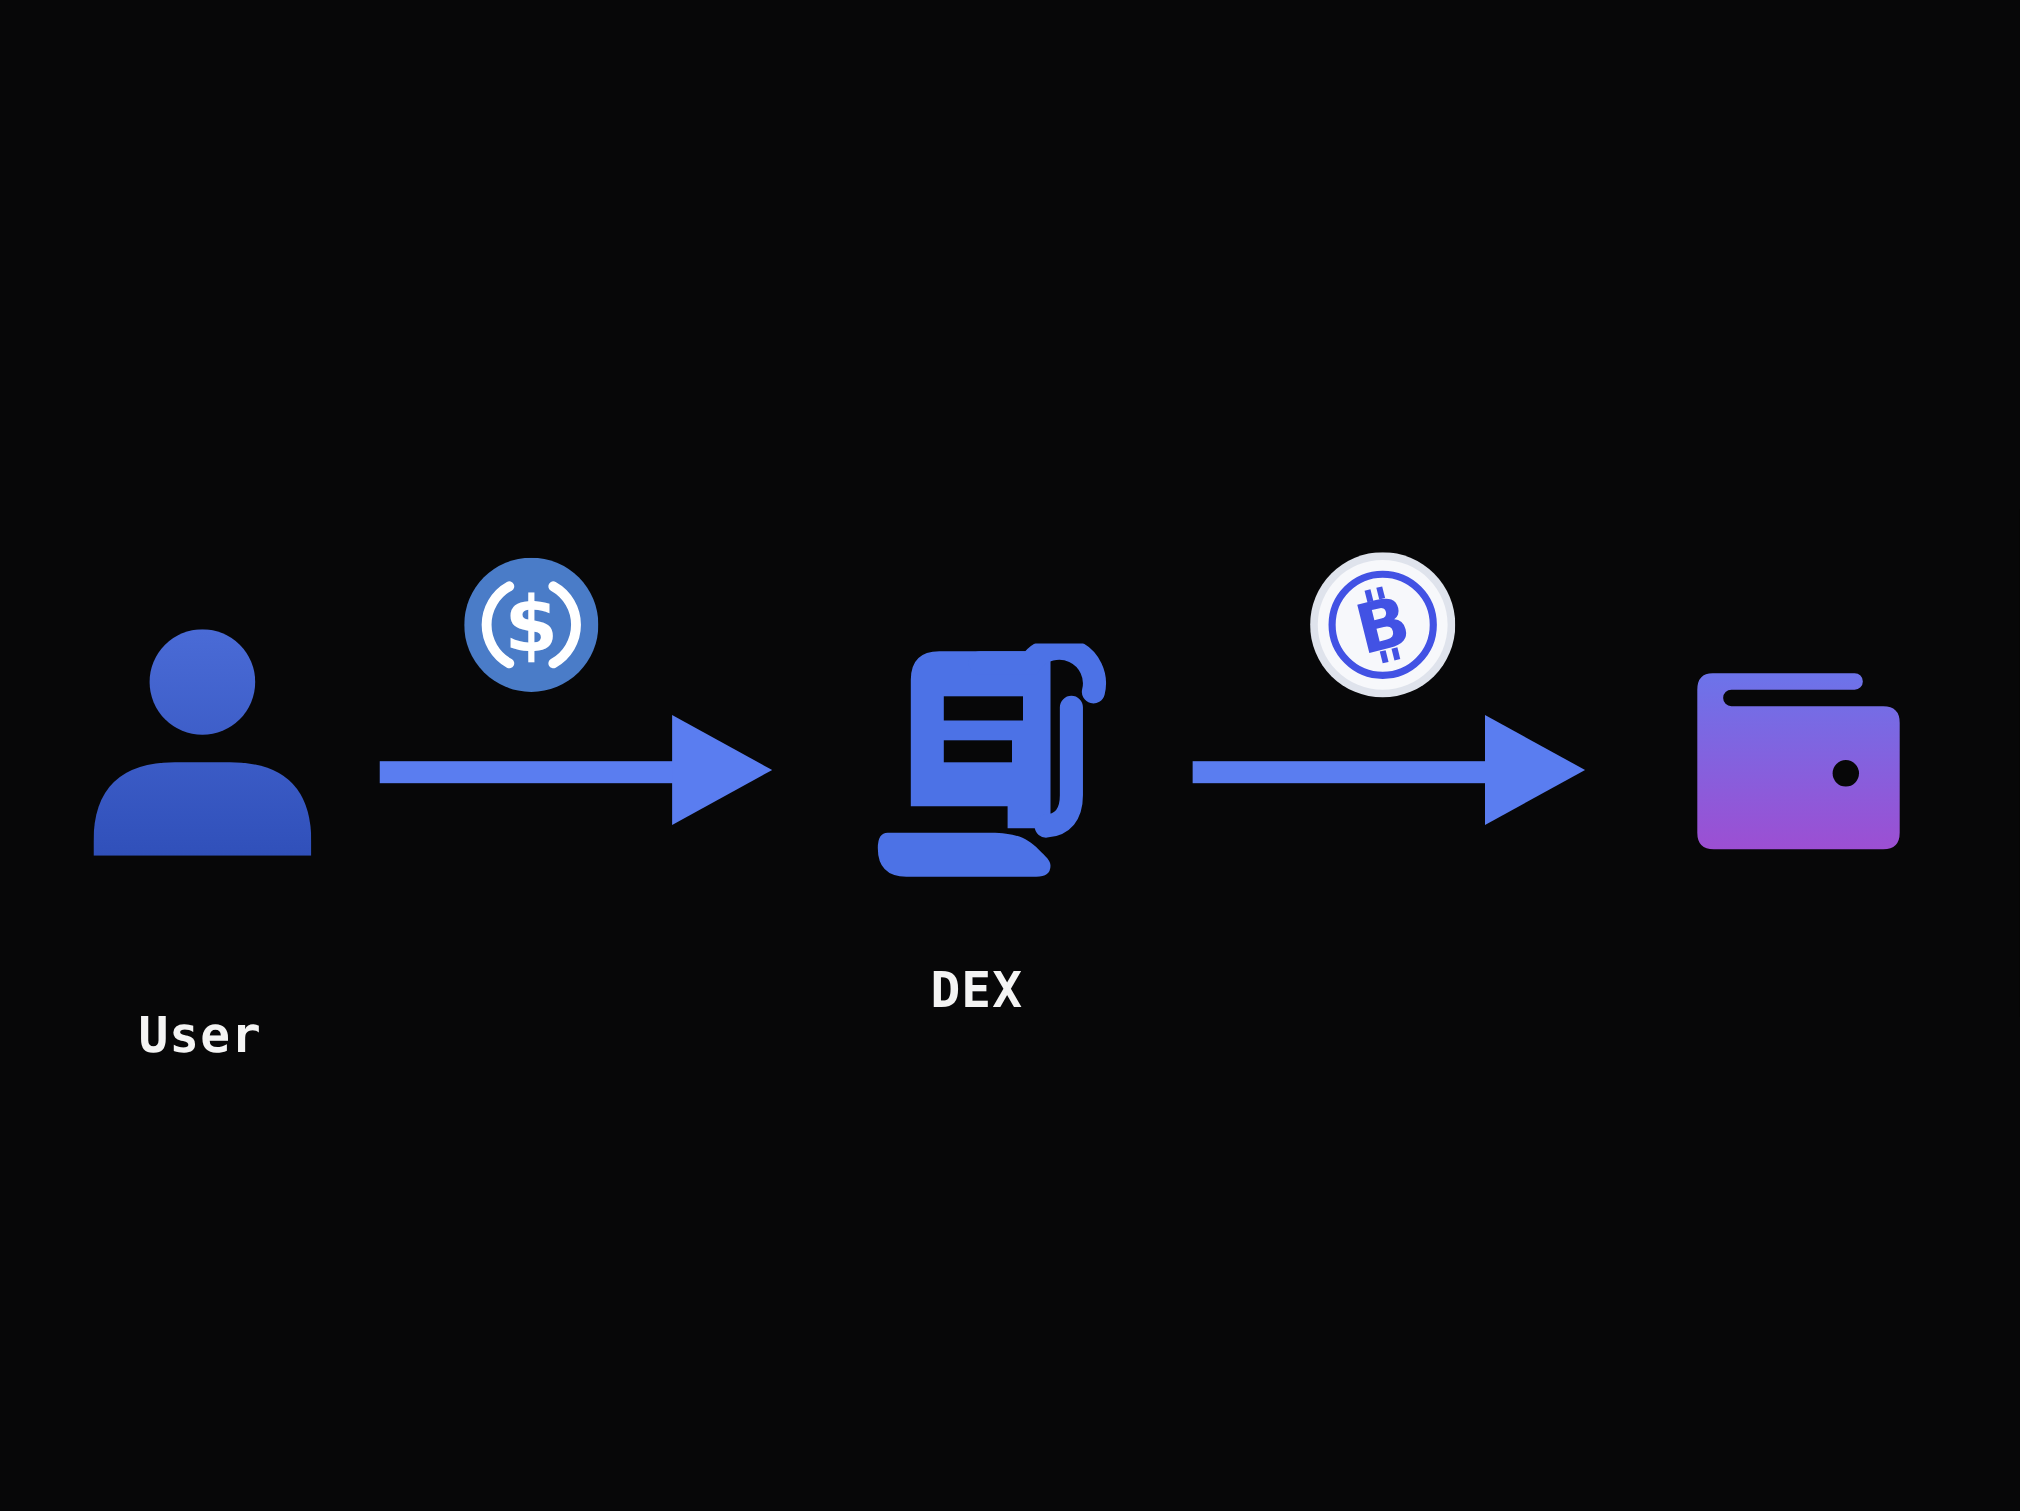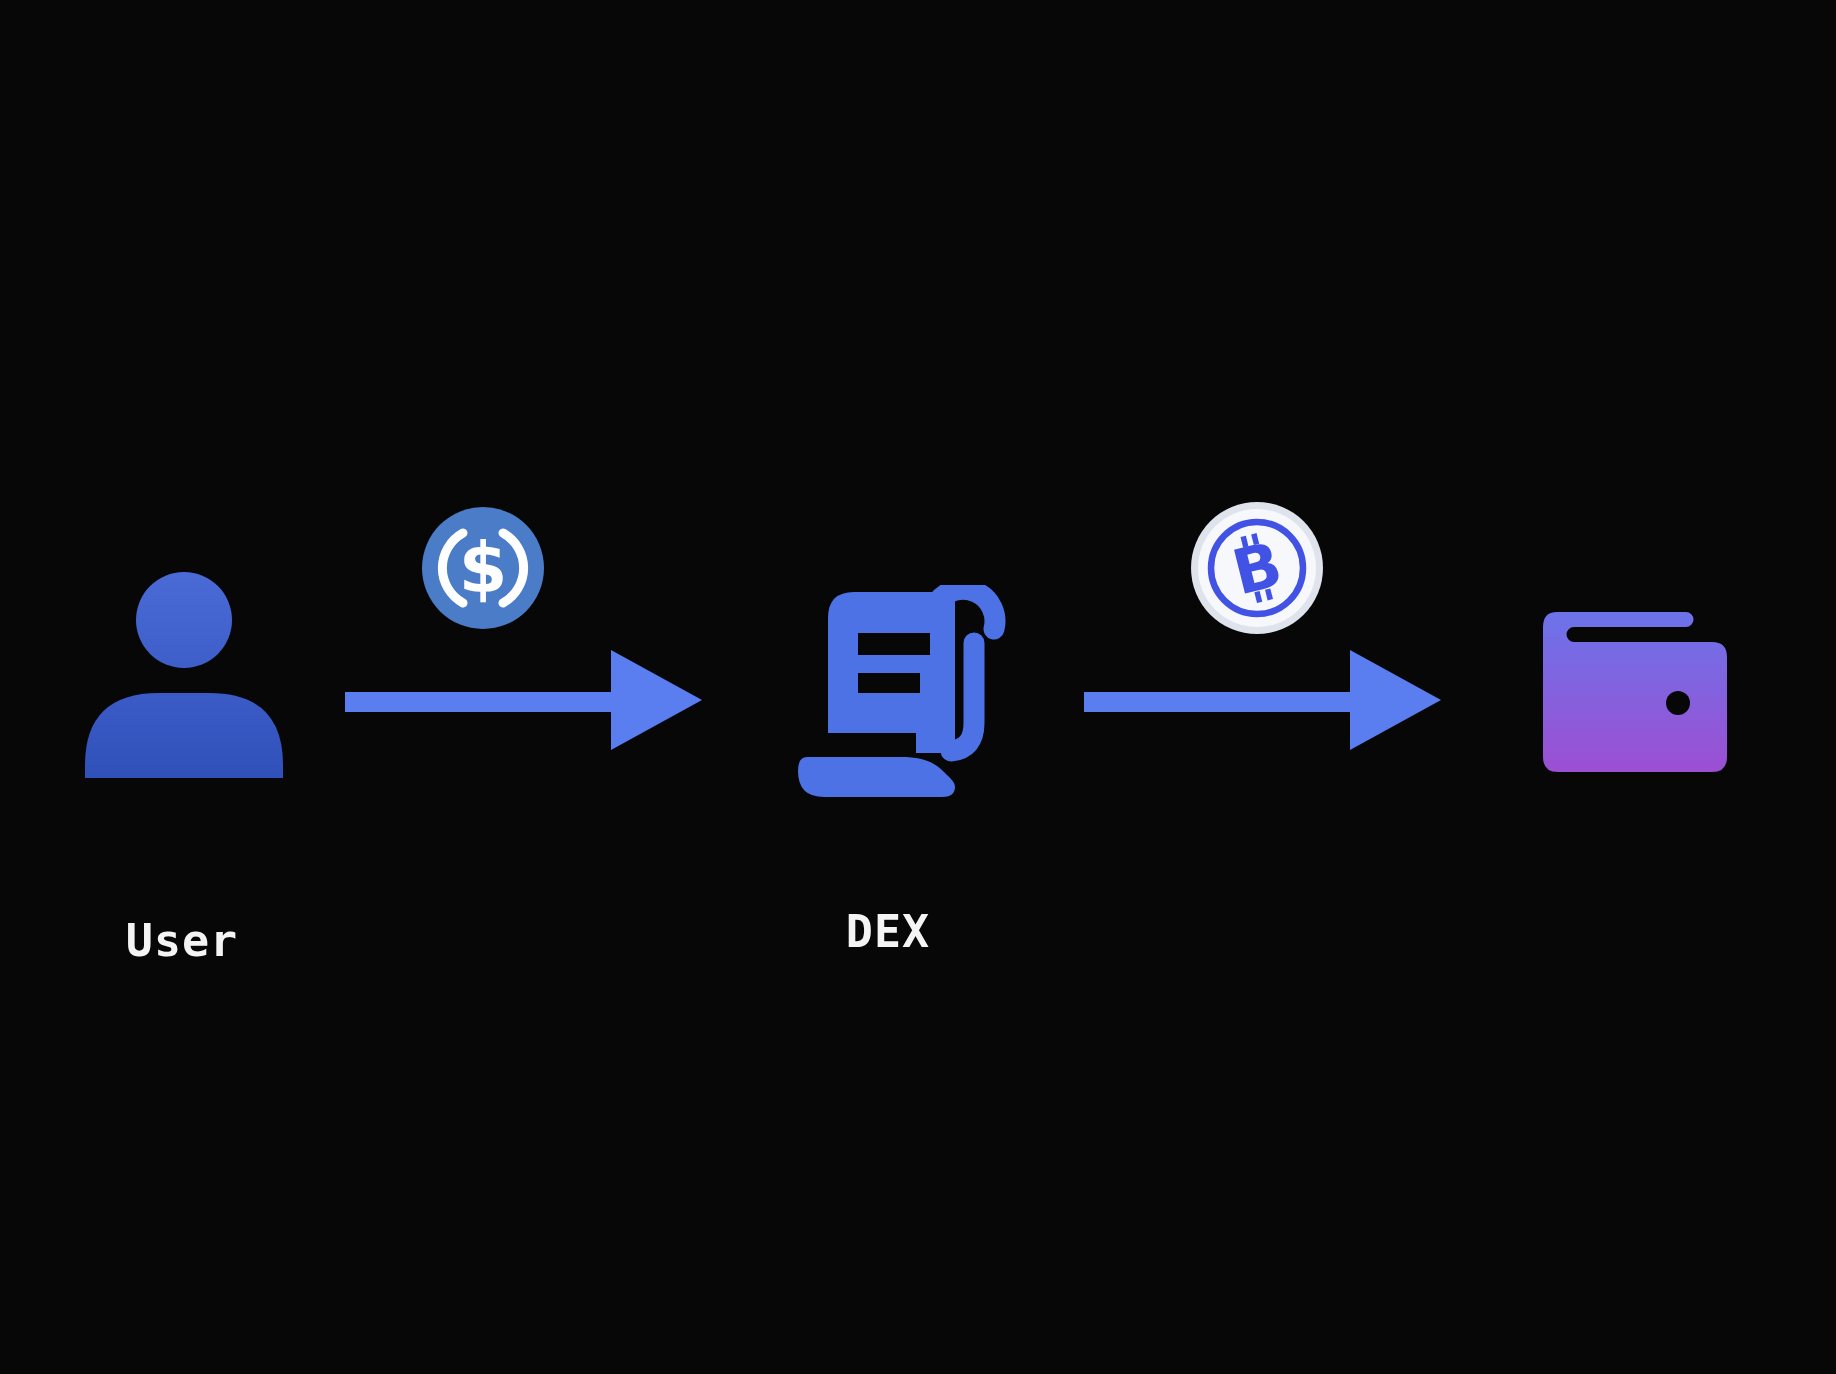--- a/index.html
+++ b/index.html
@@ -94,15 +94,15 @@
       <linearGradient id="gWallet" x1="0" y1="0" x2="0" y2="165" gradientUnits="userSpaceOnUse">
         <stop offset="0" style="stop-color:var(--wallet-top, #6b74ea)"></stop>
         <stop offset="1" style="stop-color:var(--wallet-bottom, #9d4ed2)"></stop>
       </linearGradient>
     </defs>
     <path d="M 17,2 H 146 A 7.5,7.5 0 0 1 146,17 H 34 A 7.5,7.5 0 0 0 34,32 H 172 Q 187,32 187,47 V 147 Q 187,162 172,162 H 18 Q 3,162 3,147 V 17 Q 3,2 17,2 Z" fill="url(#gWallet)"></path>
     <circle cx="138" cy="93" r="12" style="fill:var(--bg, #070708)"></circle>
   </svg>
 
   <div class="node-label" style="left:32px; top:915px;">User</div>
-  <div class="node-label" style="left:738px; top:906px;">DEX</div>
+  <div class="node-label" style="left:738px; top:874px;">DEX</div>
 
 </div>
 
 </body></html>

